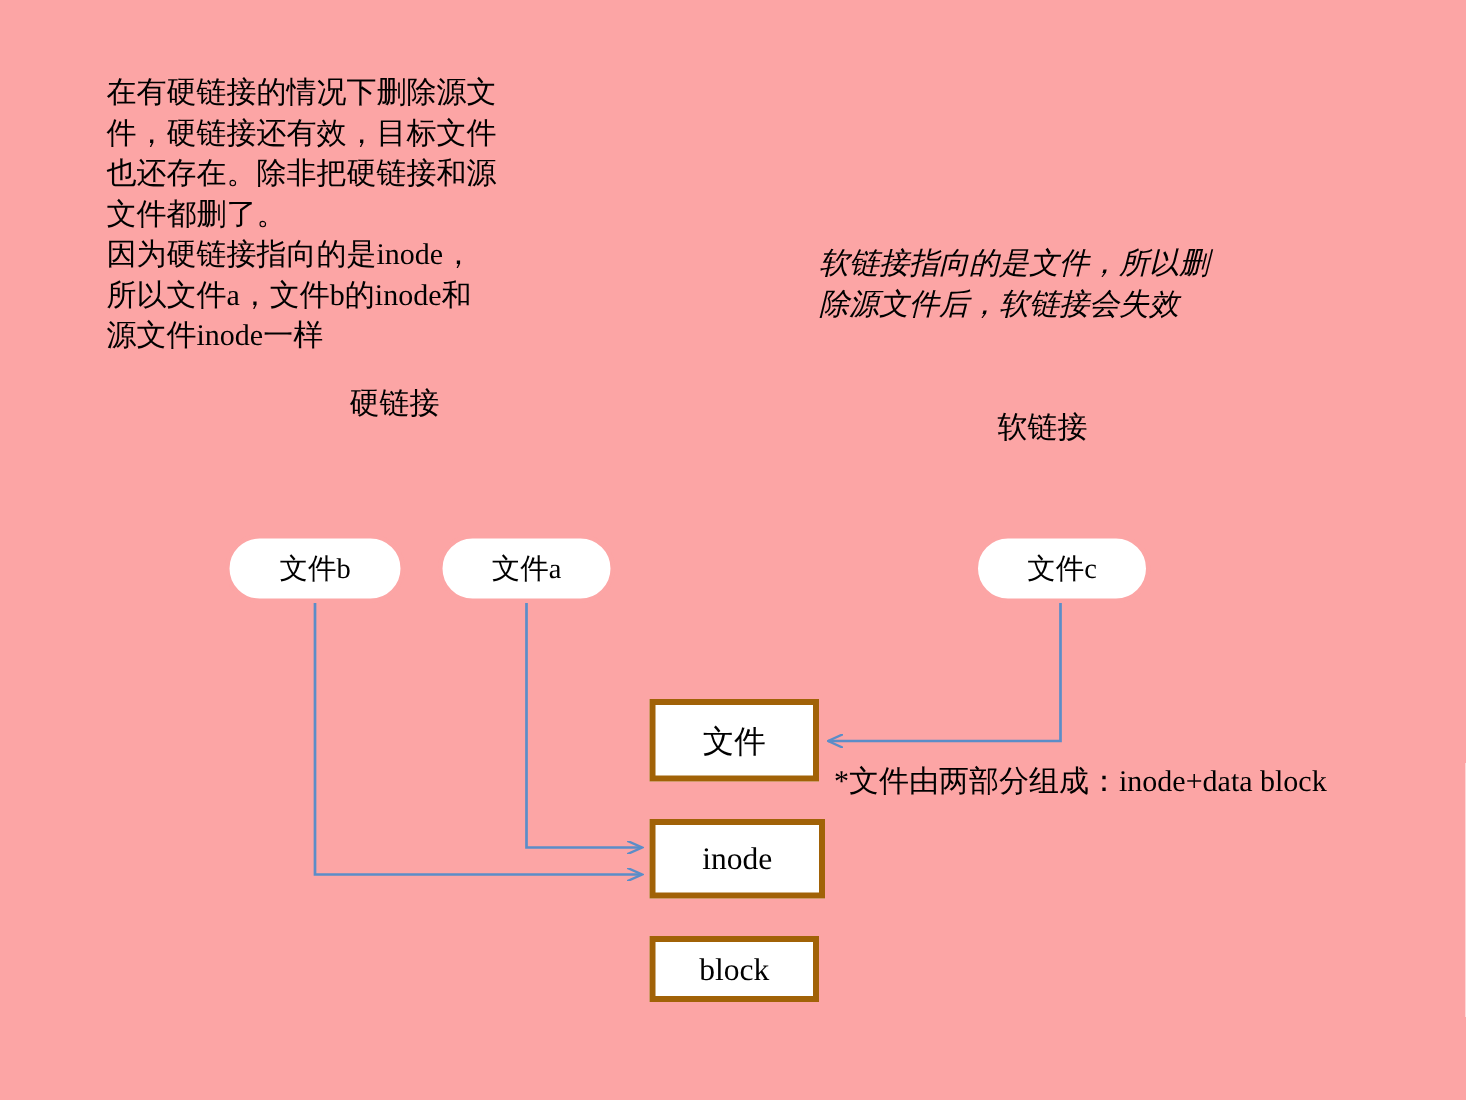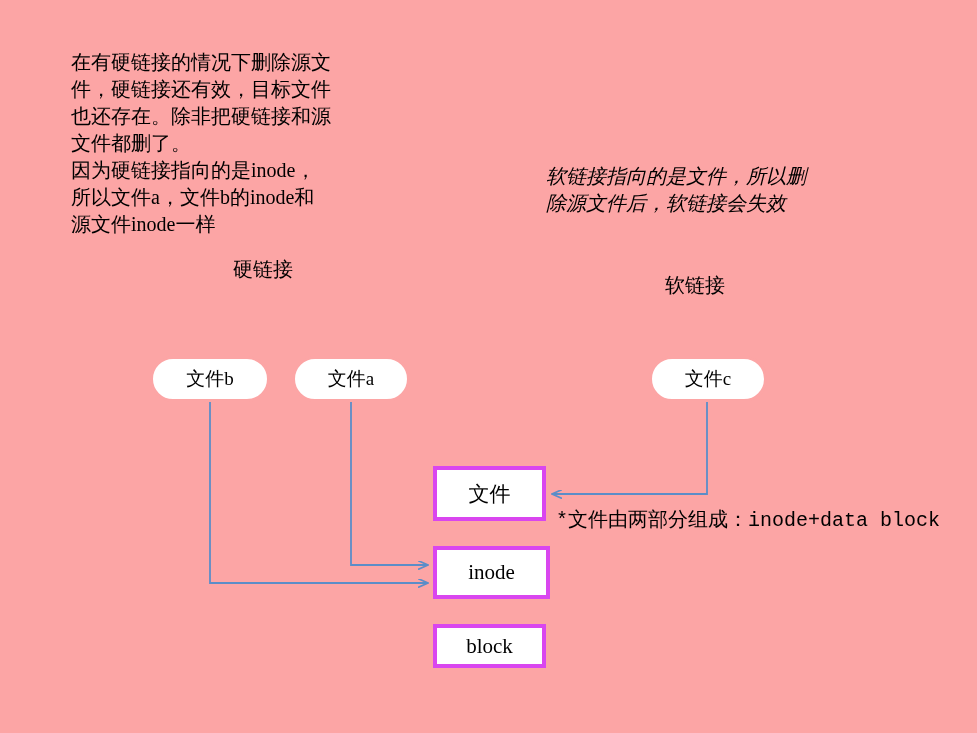--- a/index.html
+++ b/index.html
@@ -60,21 +60,21 @@
     font-size: 19px;
     color: #000000;
   }
   #node-file-b { left: 150px; top: 356px; width: 120px; height: 46px; }
   #node-file-a { left: 292px; top: 356px; width: 118px; height: 46px; }
   #node-file-c { left: 649px; top: 356px; width: 118px; height: 46px; }
 
   .node-rect {
     position: absolute;
     box-sizing: border-box;
-    border: 4px solid #d946ef;
+    border: 4px solid #a16207;
     background: #ffffff;
     display: flex;
     align-items: center;
     justify-content: center;
     font-family: "Liberation Serif", "DejaVu Serif", serif;
     font-size: 21px;
     color: #000000;
   }
   #node-wenjian { left: 433px; top: 466px; width: 113px; height: 55px; }
   #node-inode   { left: 433px; top: 546px; width: 117px; height: 53px; }
@@ -86,21 +86,21 @@
     top: 0;
     width: 977px;
     height: 733px;
     pointer-events: none;
   }
 
   #footnote {
     position: absolute;
     left: 556px;
     top: 508px;
-    font-family: Liberation Mono, monospace;
+    font-family: Liberation Serif, serif;
     font-size: 20px;
     line-height: 26px;
     color: #000000;
     white-space: nowrap;
   }
 </style>
 </head>
 <body>
 
 <div id="canvas">

